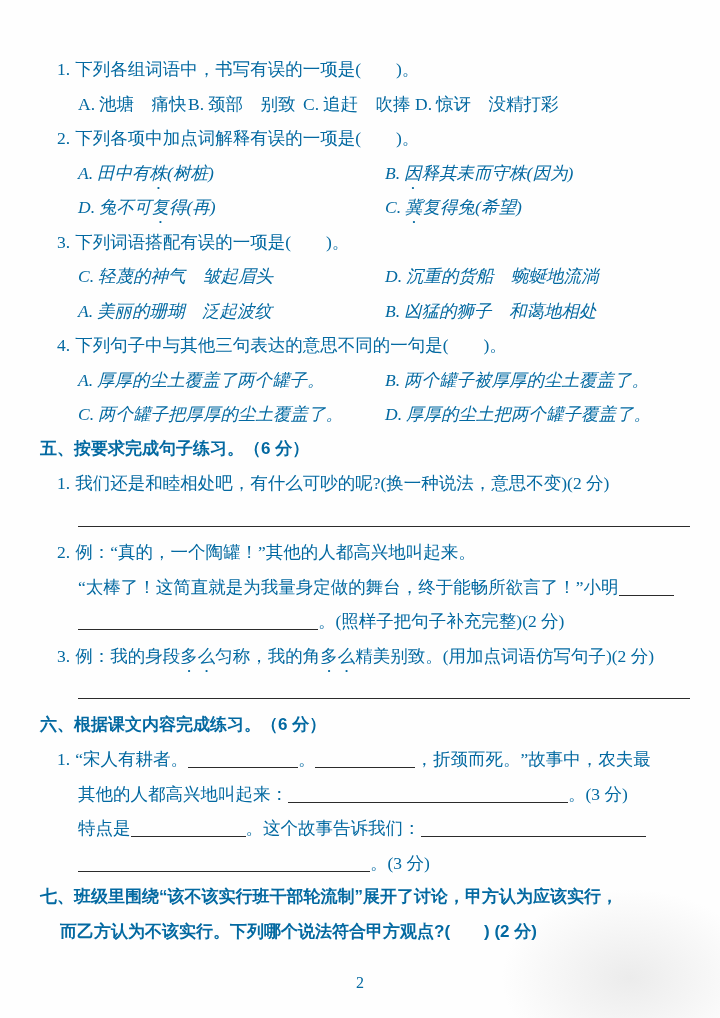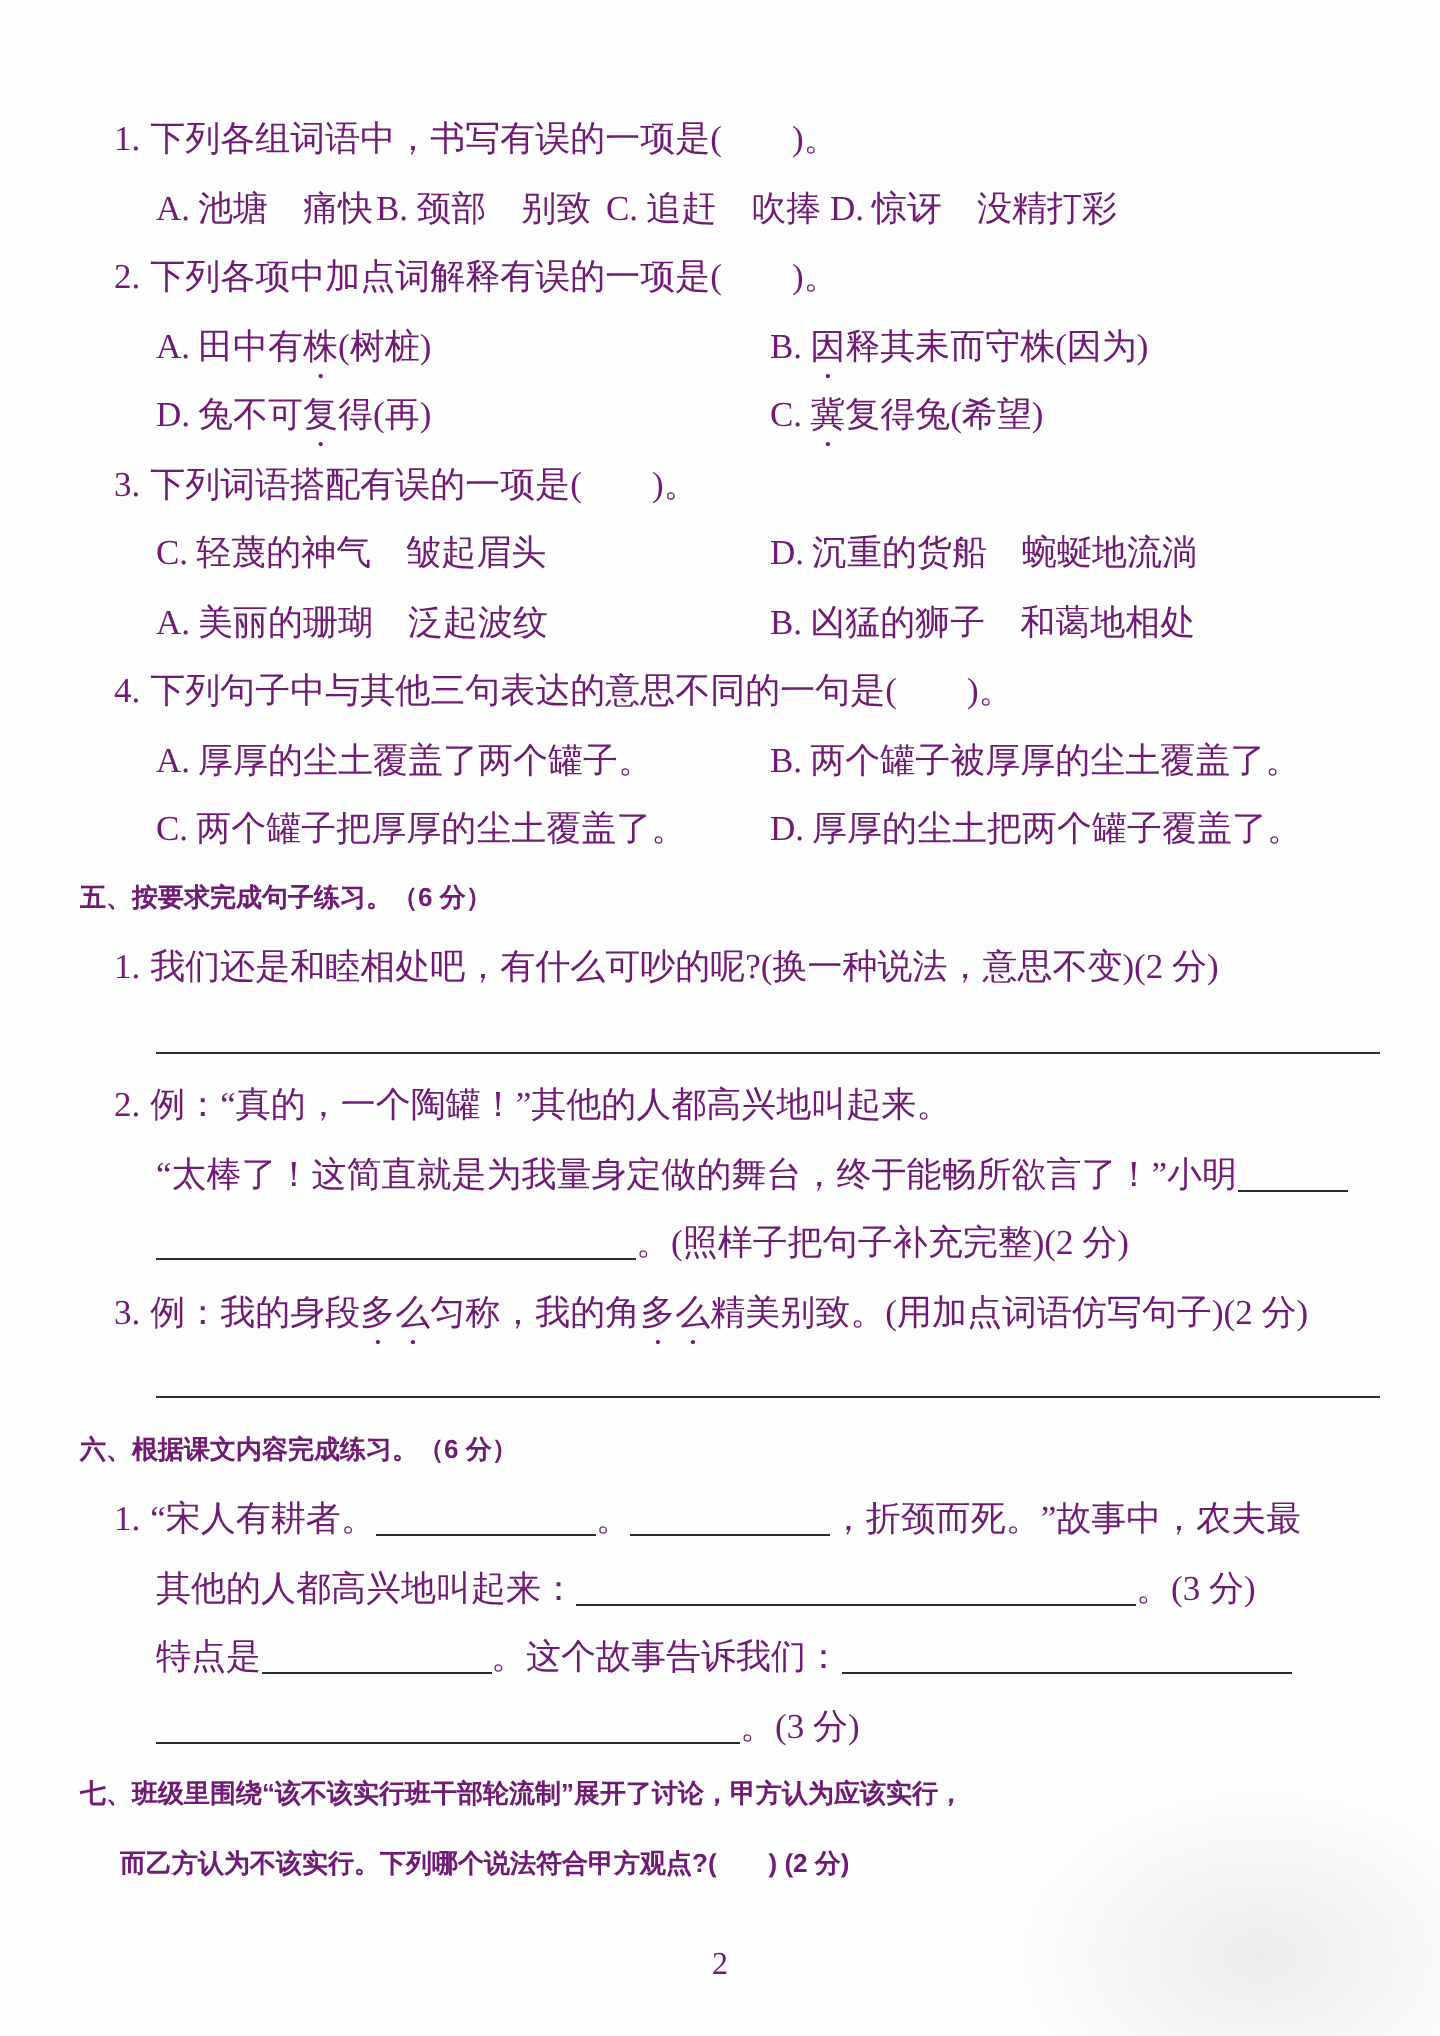--- a/index.html
+++ b/index.html
@@ -1,42 +1,42 @@
 <!DOCTYPE html>
 <html><head>
 <meta charset="utf-8">
 <style>
   html,body { margin:0; padding:0; }
   .paper {
     position: relative;
     width: 720px;
     height: 1018px;
     background: #fefefe;
-    color: #701a75;
+    color: #0369a1;
     font-family: "Liberation Serif", "DejaVu Serif", serif;
     font-size: 17.5px;
     overflow: hidden;
   }
   .content { padding: 52px 30px 0 40px; }
   .line {
     height: 34.5px;
     line-height: 34.5px;
     white-space: nowrap;
   }
   .indent1 { padding-left: 17px; }  
   .indent2 { padding-left: 38px; }  
   .indent3 { padding-left: 20px; }  
   .q-num { margin-right: 5px; }
   .opt-label { margin-right: 4px; }
   .heading {
     font-family: "Liberation Sans", "DejaVu Sans", sans-serif;
     font-weight: bold;
-    font-size: 13px;
+    font-size: 17px;
   }
-  .opt-grid { display: grid; grid-template-columns: 307px auto; }
+  .opt-grid { display: grid; grid-template-columns: 307px auto; font-style: italic; }
   .opt-row1 { display: grid; grid-template-columns: 110px 115px 112px auto; }
   .em {
     -webkit-text-emphasis: filled dot;
     -webkit-text-emphasis-position: under left;
     text-emphasis: filled dot;
     text-emphasis-position: under left;
   }
   .blank {
     display: inline-block;
     height: 17px;

